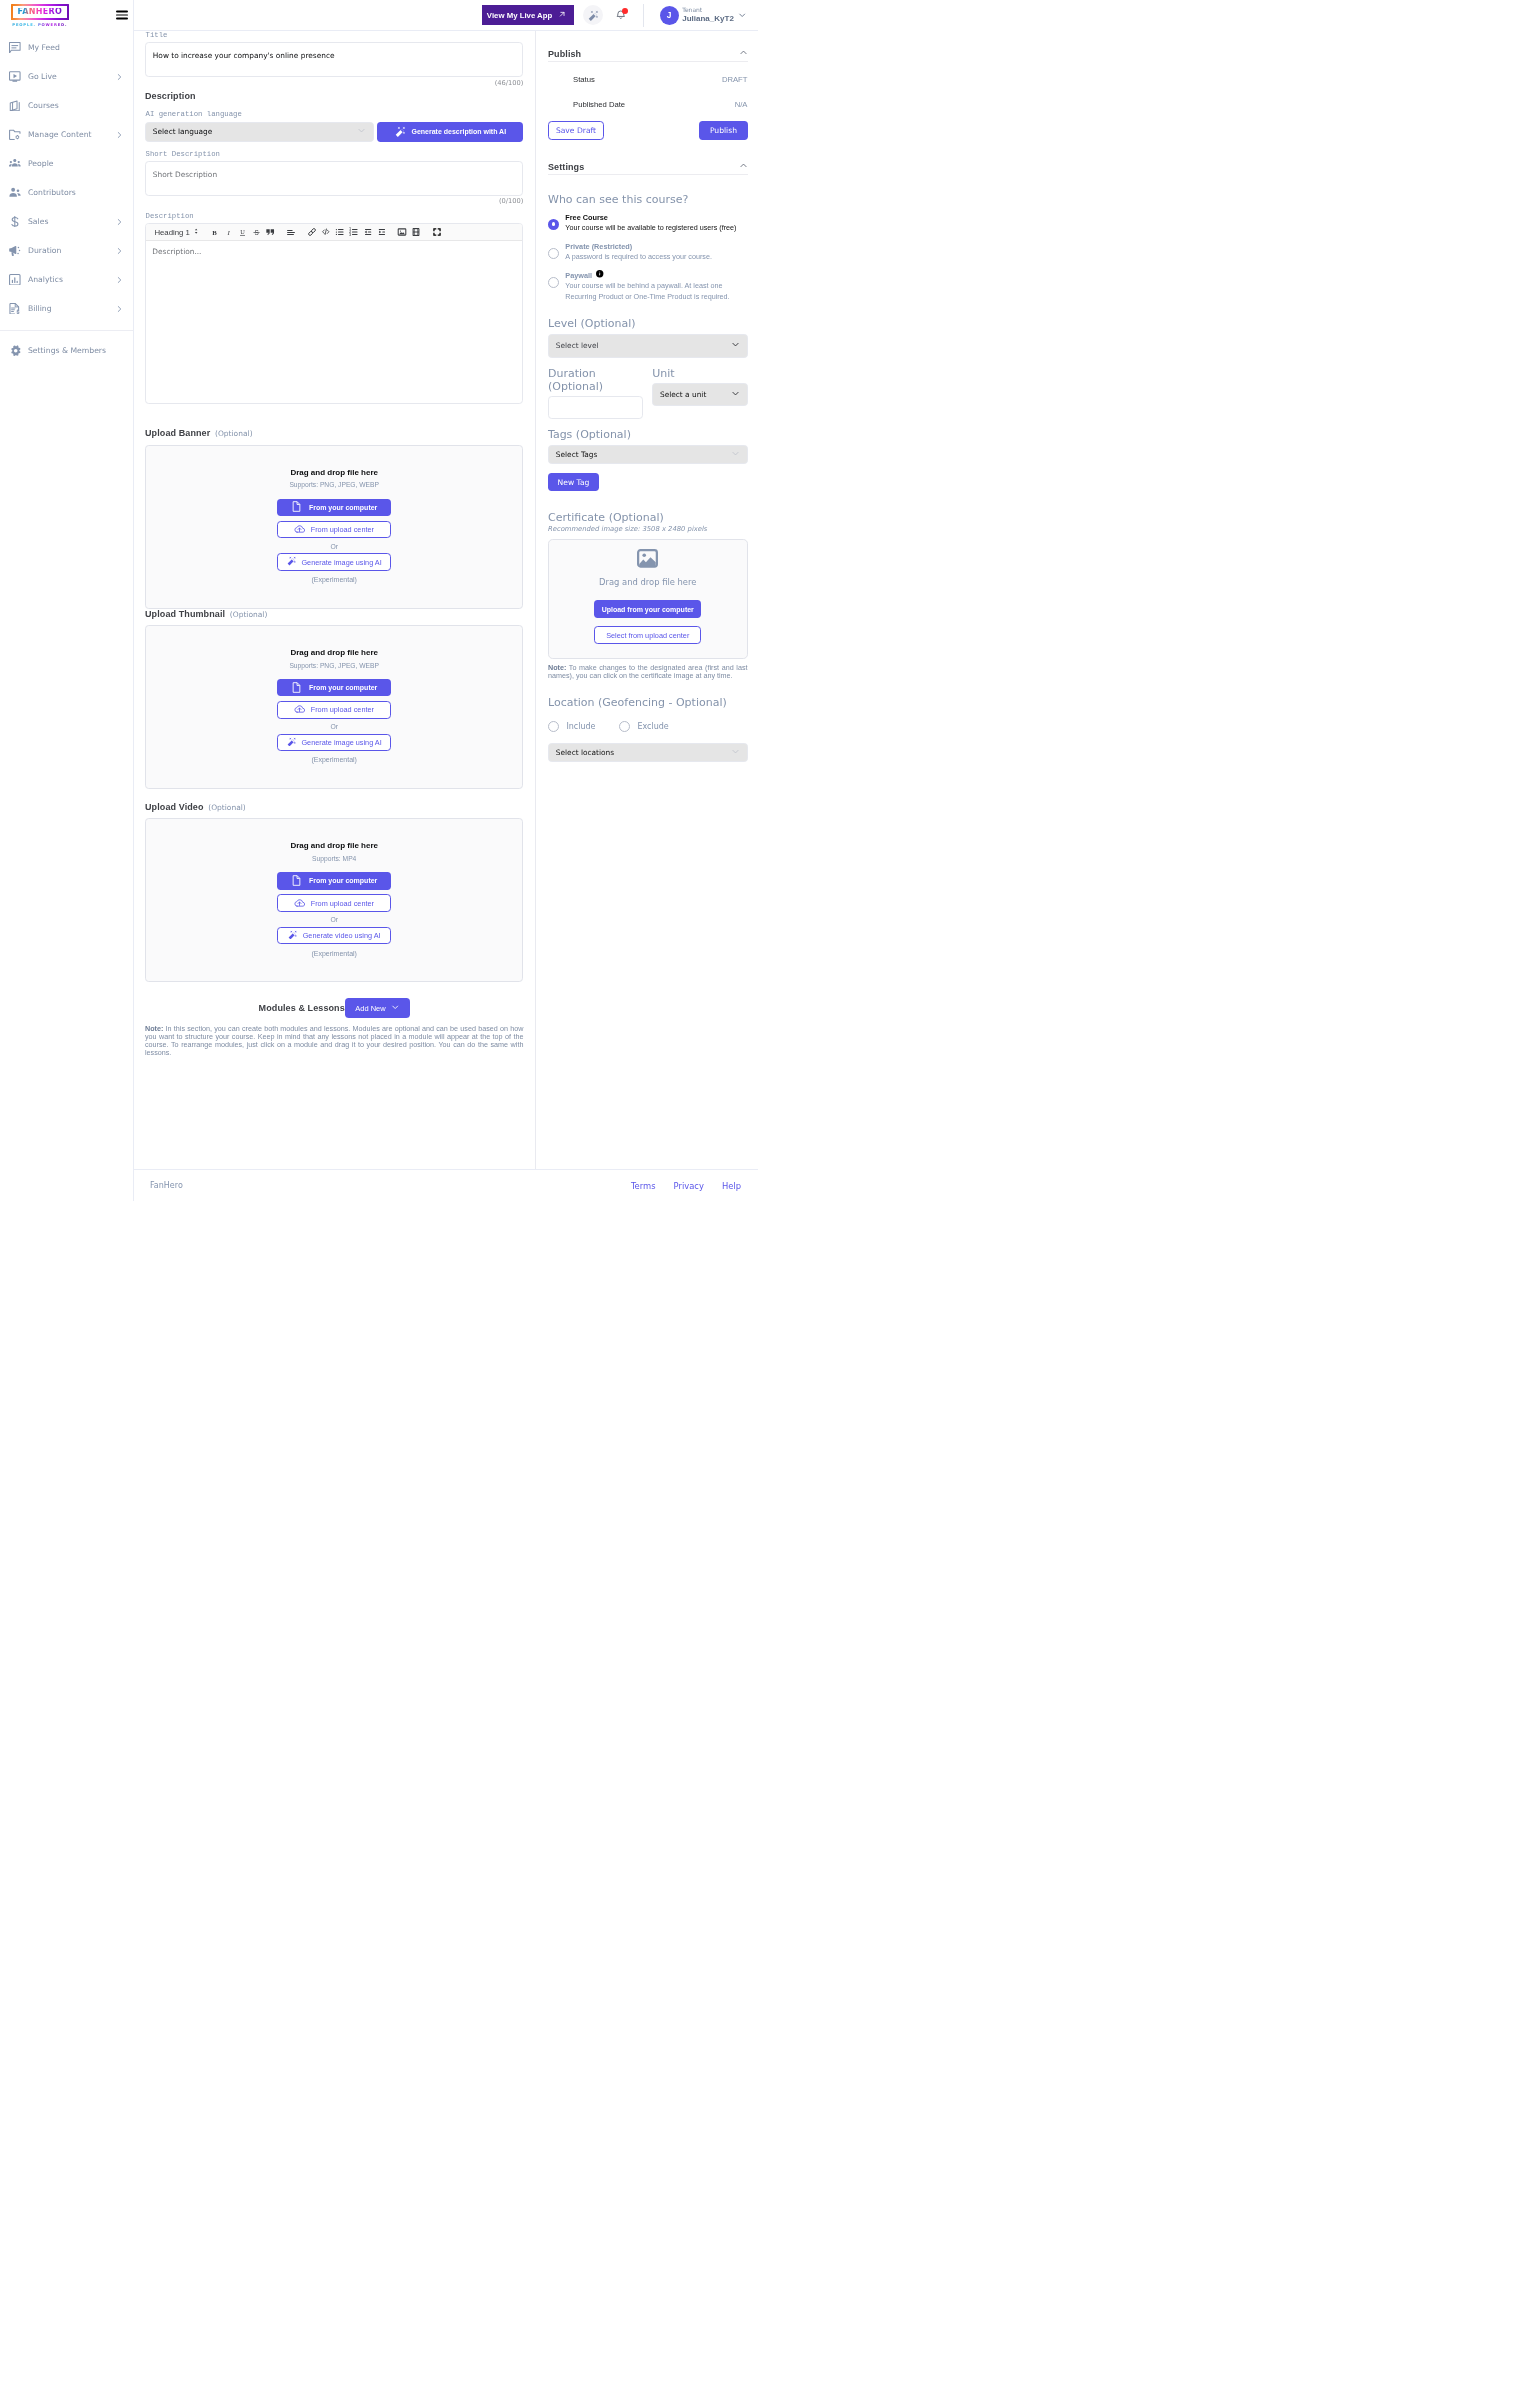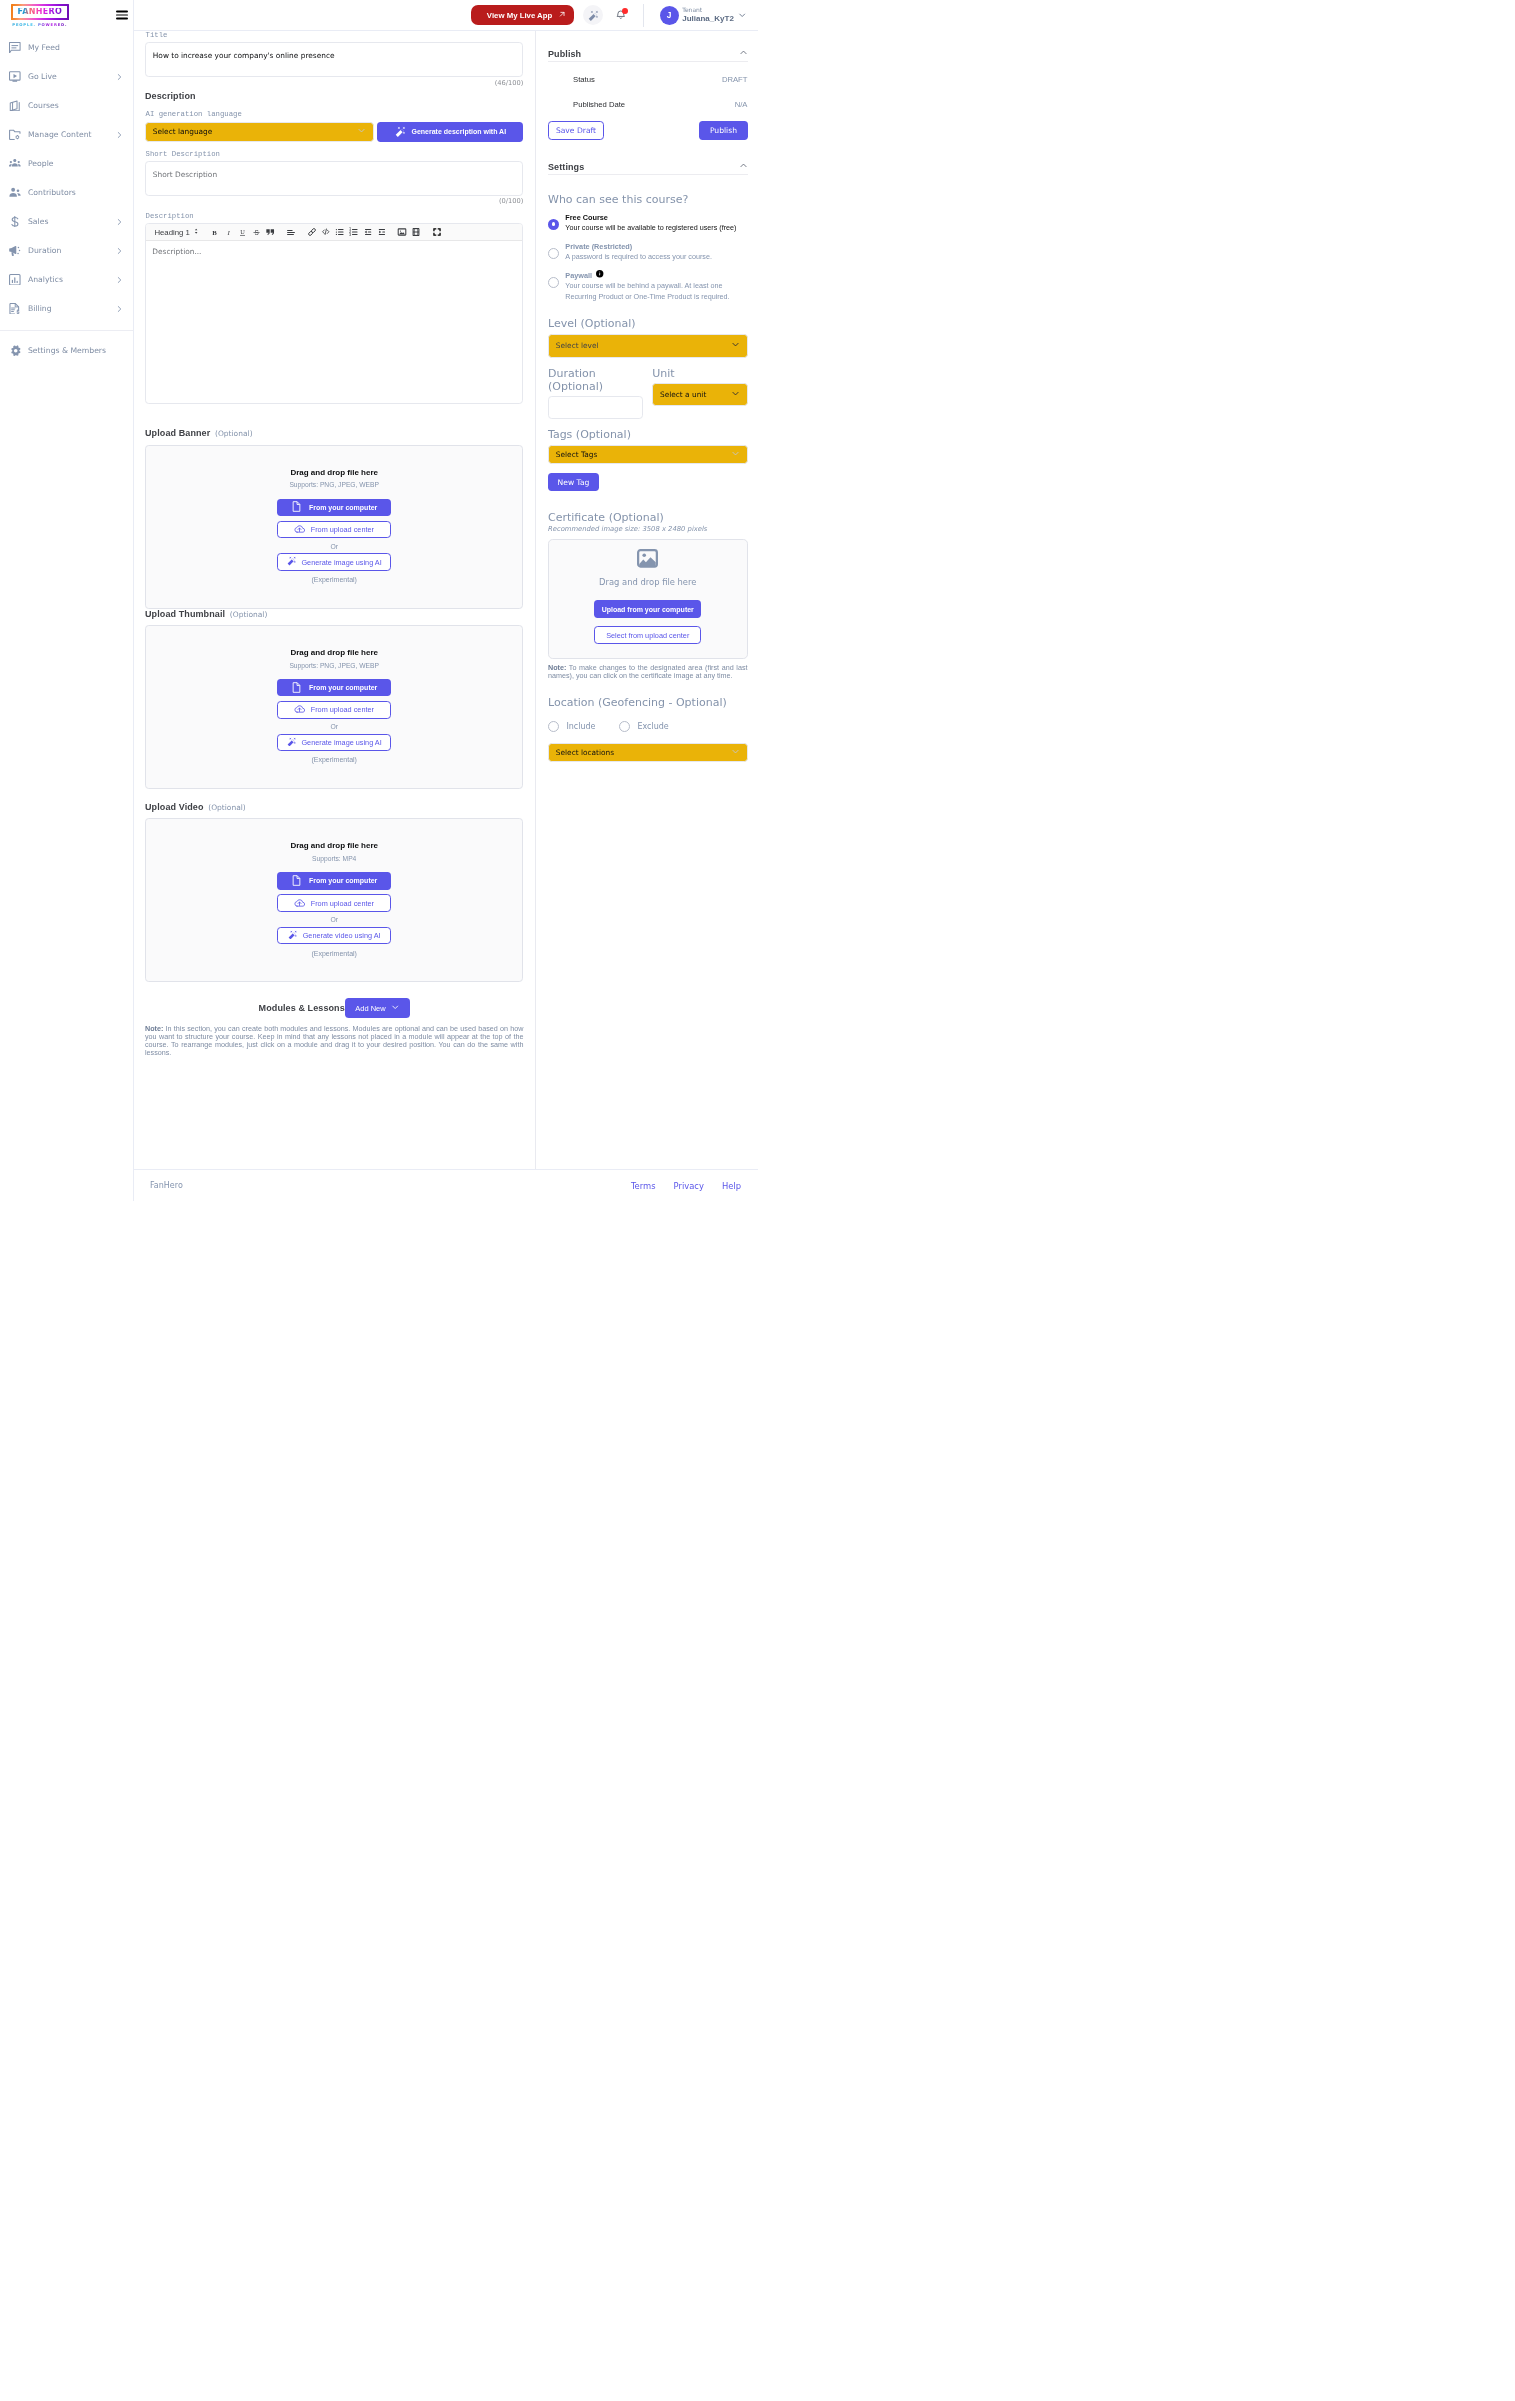--- a/index.html
+++ b/index.html
@@ -17,21 +17,21 @@
 .nav-item .ico{width:11.6px;height:11.6px;display:flex;align-items:center;justify-content:center;margin-right:7.4px;flex:0 0 11.6px;}
 .nav-item .lbl{flex:1;font-size:7.7px;letter-spacing:0px;}
 .nav-item .chev{width:6.8px;height:6.8px;flex:0 0 6.8px;display:flex;align-items:center;justify-content:flex-end;}
 .nav-sep{border-top:0.5px solid #ecedf3;margin:7.4px 0 4.7px 0;}
 
 
 .right{flex:1;display:flex;flex-direction:column;height:1201px;min-width:0;}
 .topbar{height:31px;display:flex;align-items:center;justify-content:flex-end;border-bottom:0.5px solid #e9ecf5;padding-right:11.6px;position:relative;flex:0 0 31px;}
 .burger{position:absolute;left:-18px;top:50%;transform:translateY(-50%);width:12px;height:9px;display:flex;flex-direction:column;justify-content:space-between;cursor:pointer;}
 .burger i{display:block;height:1.8px;background:#000;border-radius:1.1px;}
-.live-btn{background:#b91c1c;color:#fff;border:0;border-radius:7px;height:20px;padding:0 8px 0 16px;font-size:7.8px;font-weight:700;display:flex;align-items:center;gap:5.3px;cursor:pointer;font-family:"Liberation Sans",sans-serif;}
+.live-btn{background:#4c1d95;color:#fff;border:0;border-radius:0;height:20px;padding:0 8px 0 5px;font-size:7.8px;font-weight:700;display:flex;align-items:center;gap:5.3px;cursor:pointer;font-family:"Liberation Sans",sans-serif;}
 .circ-btn{width:20px;height:20px;border-radius:50%;background:#f4f4f7;display:flex;align-items:center;justify-content:center;margin-left:9.5px;cursor:pointer;}
 .bell-wrap{position:relative;margin-left:10px;width:14px;height:13.7px;display:flex;align-items:center;justify-content:center;cursor:pointer;}
 .bell-dot{position:absolute;top:0px;right:-0.5px;width:5.8px;height:5.8px;border-radius:50%;background:#ff2b2b;}
 .vdiv{width:0.5px;height:23px;background:#e3e6ee;margin:0 16.3px 0 15.3px;}
 .avatar{width:19px;height:19px;border-radius:50%;background:#5a56e9;color:#fff;display:flex;align-items:center;justify-content:center;font-size:8.4px;font-weight:700;margin-right:3.7px;font-family:"Liberation Sans",sans-serif;}
 .user-meta{display:flex;flex-direction:column;line-height:1.22;}
 .user-meta .t1{font-size:6px;color:#7d8ca2;}
 .user-meta .t2{font-size:8px;color:#5c6b83;font-weight:700;font-family:"Liberation Sans",sans-serif;}
 .user-chev{margin-left:4.2px;display:flex;align-items:center;}
 
@@ -45,21 +45,21 @@
 .side{flex:1;padding:17px 10.5px 0 12px;}
 
 .fieldlabel{font-size:7.3px;color:#8493ab;margin:0 0 3.2px 0.5px;font-family:Liberation Mono, monospace;}
 .inputbox{border:0.5px solid #e6e8ee;border-radius:3.7px;background:#fff;}
 .inputbox .val{padding:8px 6.8px;font-size:7.4px;color:#0c0d0f;}
 .inputbox .ph{padding:8px 6.8px;font-size:7.4px;color:#6f7277;}
 .counter{text-align:right;font-size:6.7px;color:#8a8d93;margin-top:1.6px;}
 h2.sec{font-size:9px;font-weight:700;color:#3f4146;letter-spacing:0.1px;}
 
 .selrow{display:flex;gap:3.7px;align-items:stretch;}
-.select{border:0.5px solid #e6e8ee;border-radius:3.7px;height:20px;display:flex;align-items:center;padding:0 6.8px;font-size:7.4px;color:#0c0d0f;justify-content:space-between;cursor:pointer;background:#eab308;}
+.select{border:0.5px solid #e6e8ee;border-radius:3.7px;height:20px;display:flex;align-items:center;padding:0 6.8px;font-size:7.4px;color:#0c0d0f;justify-content:space-between;cursor:pointer;background:#e5e5e5;}
 .gen-btn{background:#5a56e9;color:#fff;border-radius:3.7px;height:20px;display:flex;align-items:center;justify-content:center;gap:5.8px;font-size:7px;font-weight:700;cursor:pointer;flex:0 0 146px;font-family:"Liberation Sans",sans-serif;}
 
 
 .editor{border:0.5px solid #e6e8ee;border-radius:3.7px;overflow:hidden;}
 .etoolbar{height:17px;background:#fafafa;border-bottom:0.5px solid #e7e7e8;display:flex;align-items:center;padding:0 0 0 8.4px;}
 .etool{display:flex;align-items:center;justify-content:center;color:#3a3c40;cursor:pointer;}
 .ediv{width:6.8px;}
 .ebody{height:162px;padding:5.8px 6.3px;font-size:7.4px;color:#6f7277;}
 
 

